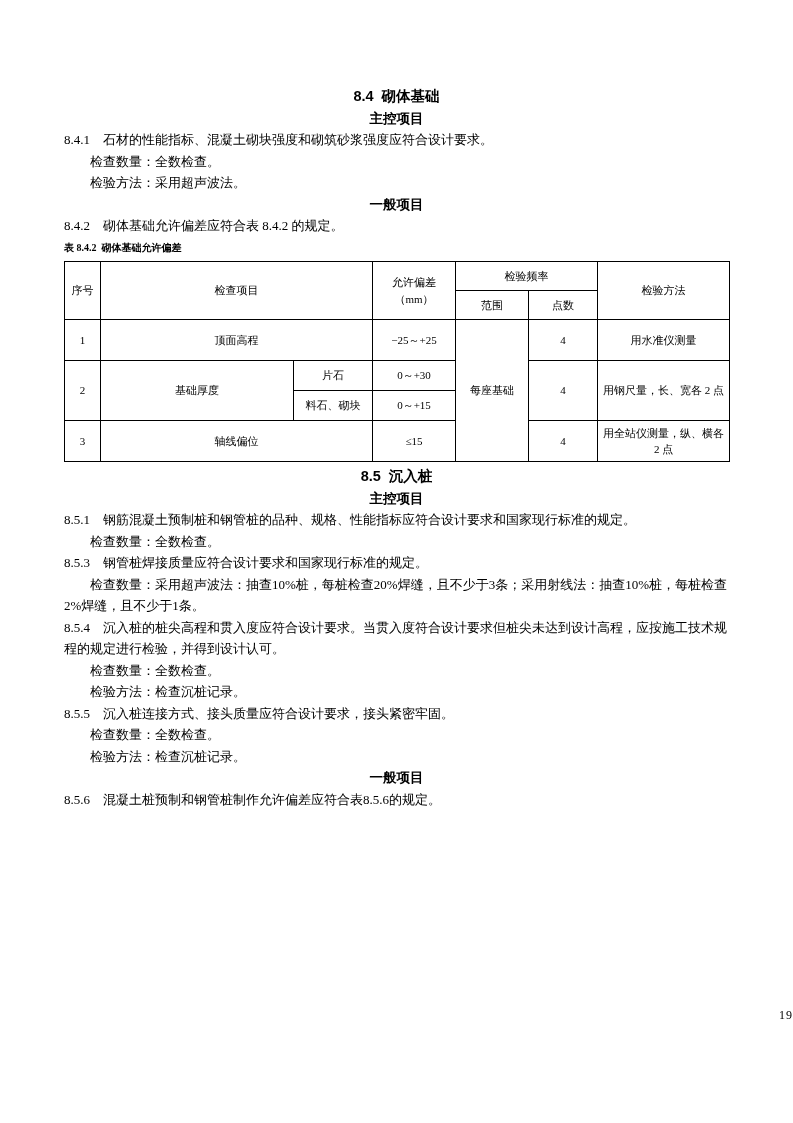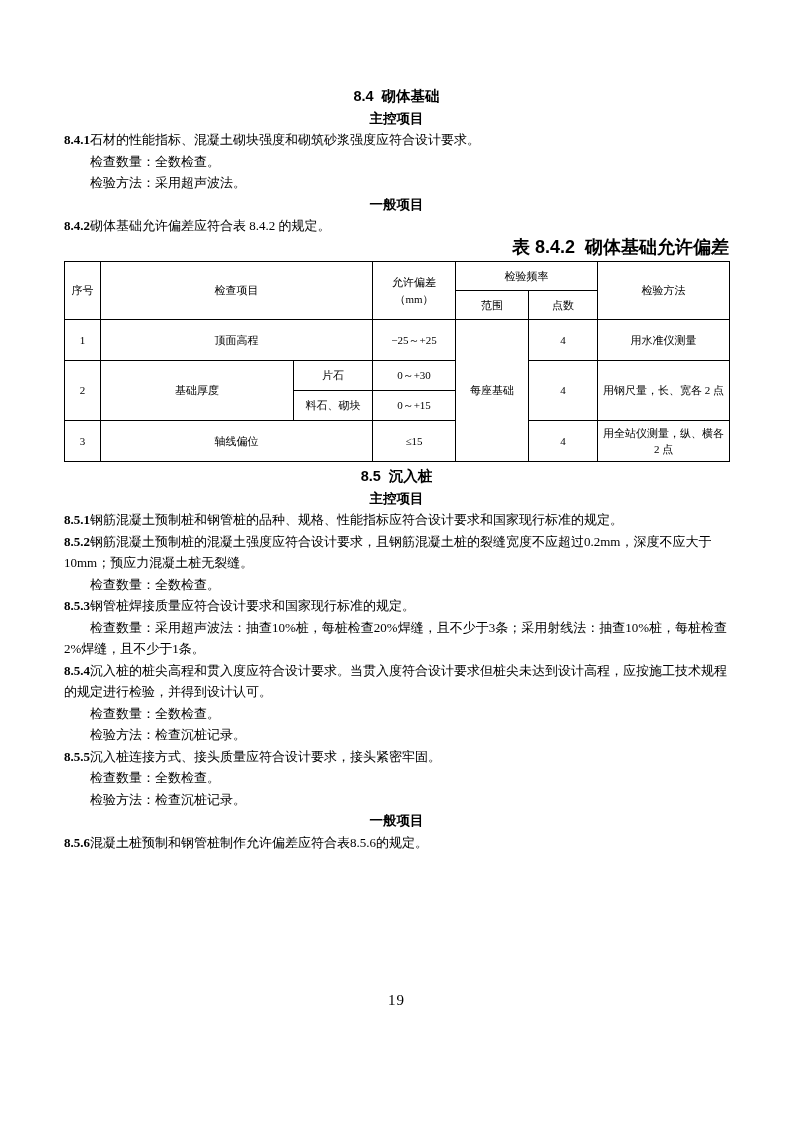--- a/index.html
+++ b/index.html
@@ -9,38 +9,38 @@
     color: #000;
     font-family: "Liberation Serif", "DejaVu Serif", serif;
   }
   .page { position: relative; width: 793px; height: 1089px; overflow: hidden; background: #fff; }
   .content { position: absolute; left: 64px; top: 86px; width: 665px; }
   .line, .h1, .h2, .tcaption { margin: 0; font-size: 13px; line-height: 21.5px; font-weight: normal; }
   .h1 { text-align: center; font-weight: bold; font-size: 14.5px; white-space: pre-wrap;
         font-family: "Liberation Sans", "DejaVu Sans", sans-serif; }
   .h2 { text-align: center; font-weight: bold; font-size: 13.5px;
         font-family: "Liberation Sans", "DejaVu Sans", sans-serif; }
-  .num { font-weight: bold; }
+  .num { font-weight: normal; margin-right: 13px; }
   .indent { text-indent: 2em; }
-  .tcaption { text-align: right; font-weight: bold; font-size: 18px; white-space: pre-wrap;
-        font-family: Liberation Sans, sans-serif; }
+  .tcaption { text-align: left; font-weight: bold; font-size: 10px; white-space: pre-wrap;
+        font-family: Liberation Serif, serif; }
   table.spec { border-collapse: collapse; width: 665px; table-layout: fixed; margin: 3px 0 4px 0; }
   table.spec td {
     border: 1px solid #000;
     text-align: center; vertical-align: middle;
     padding: 1px 2px;
     font-size: 11px; line-height: 1.5;
     word-break: break-all;
   }
   .pre { white-space: pre-line; margin-left: 35px; }
   tr.rh td { height: 26px; }
   tr.rt td { height: 38px; }
   tr.rs td { height: 27px; }
-  .page-number { position: absolute; left: 0; bottom: 80px; width: 100%;
-    text-align: center; font-size: 15px; letter-spacing: 1px; }
+  .page-number { position: absolute; left: 0; bottom: 66px; width: 100%;
+    text-align: right; font-size: 12px; letter-spacing: 1px; }
 </style>
 </head>
 <body>
 
 <div class="page">
   <div class="content">
 
     <p class="h1">8.4  砌体基础</p>
     <p class="h2">主控项目</p>
 
@@ -105,21 +105,20 @@
           <td>用全站仪测量，纵、横各 2 点</td>
         </tr>
       </tbody>
     </table>
 
     <p class="h1">8.5  沉入桩</p>
     <p class="h2">主控项目</p>
 
     <p class="line"><span class="num">8.5.1</span><span>钢筋混凝土预制桩和钢管桩的品种、规格、性能指标应符合设计要求和国家现行标准的规定。</span></p>
 
-    <p class="line"><span class="num">8.5.2</span><span>钢筋混凝土预制桩的混凝土强度应符合设计要求，且钢筋混凝土桩的裂缝宽度不应超过0.2mm，深度不应大于10mm；预应力混凝土桩无裂缝。</span></p>
     <p class="line indent">检查数量：全数检查。</p>
 
     <p class="line"><span class="num">8.5.3</span><span>钢管桩焊接质量应符合设计要求和国家现行标准的规定。</span></p>
     <p class="line indent">检查数量：采用超声波法：抽查10%桩，每桩检查20%焊缝，且不少于3条；采用射线法：抽查10%桩，每桩检查2%焊缝，且不少于1条。</p>
 
     <p class="line"><span class="num">8.5.4</span><span>沉入桩的桩尖高程和贯入度应符合设计要求。当贯入度符合设计要求但桩尖未达到设计高程，应按施工技术规程的规定进行检验，并得到设计认可。</span></p>
     <p class="line indent">检查数量：全数检查。</p>
     <p class="line indent">检验方法：检查沉桩记录。</p>
 
     <p class="line"><span class="num">8.5.5</span><span>沉入桩连接方式、接头质量应符合设计要求，接头紧密牢固。</span></p>

